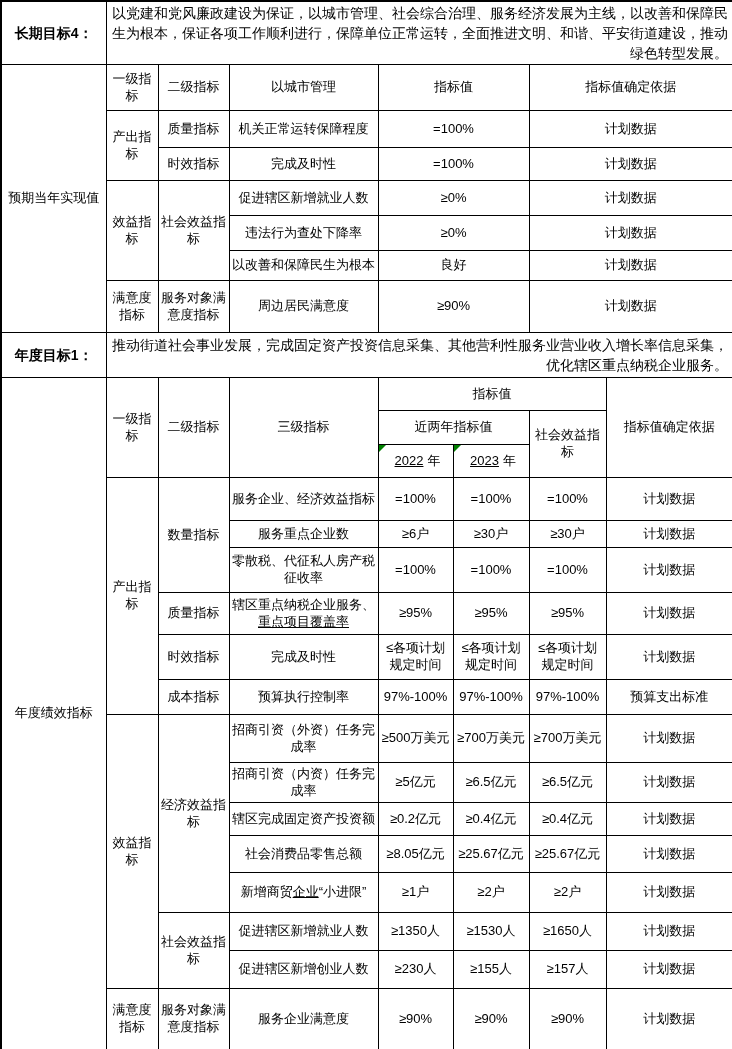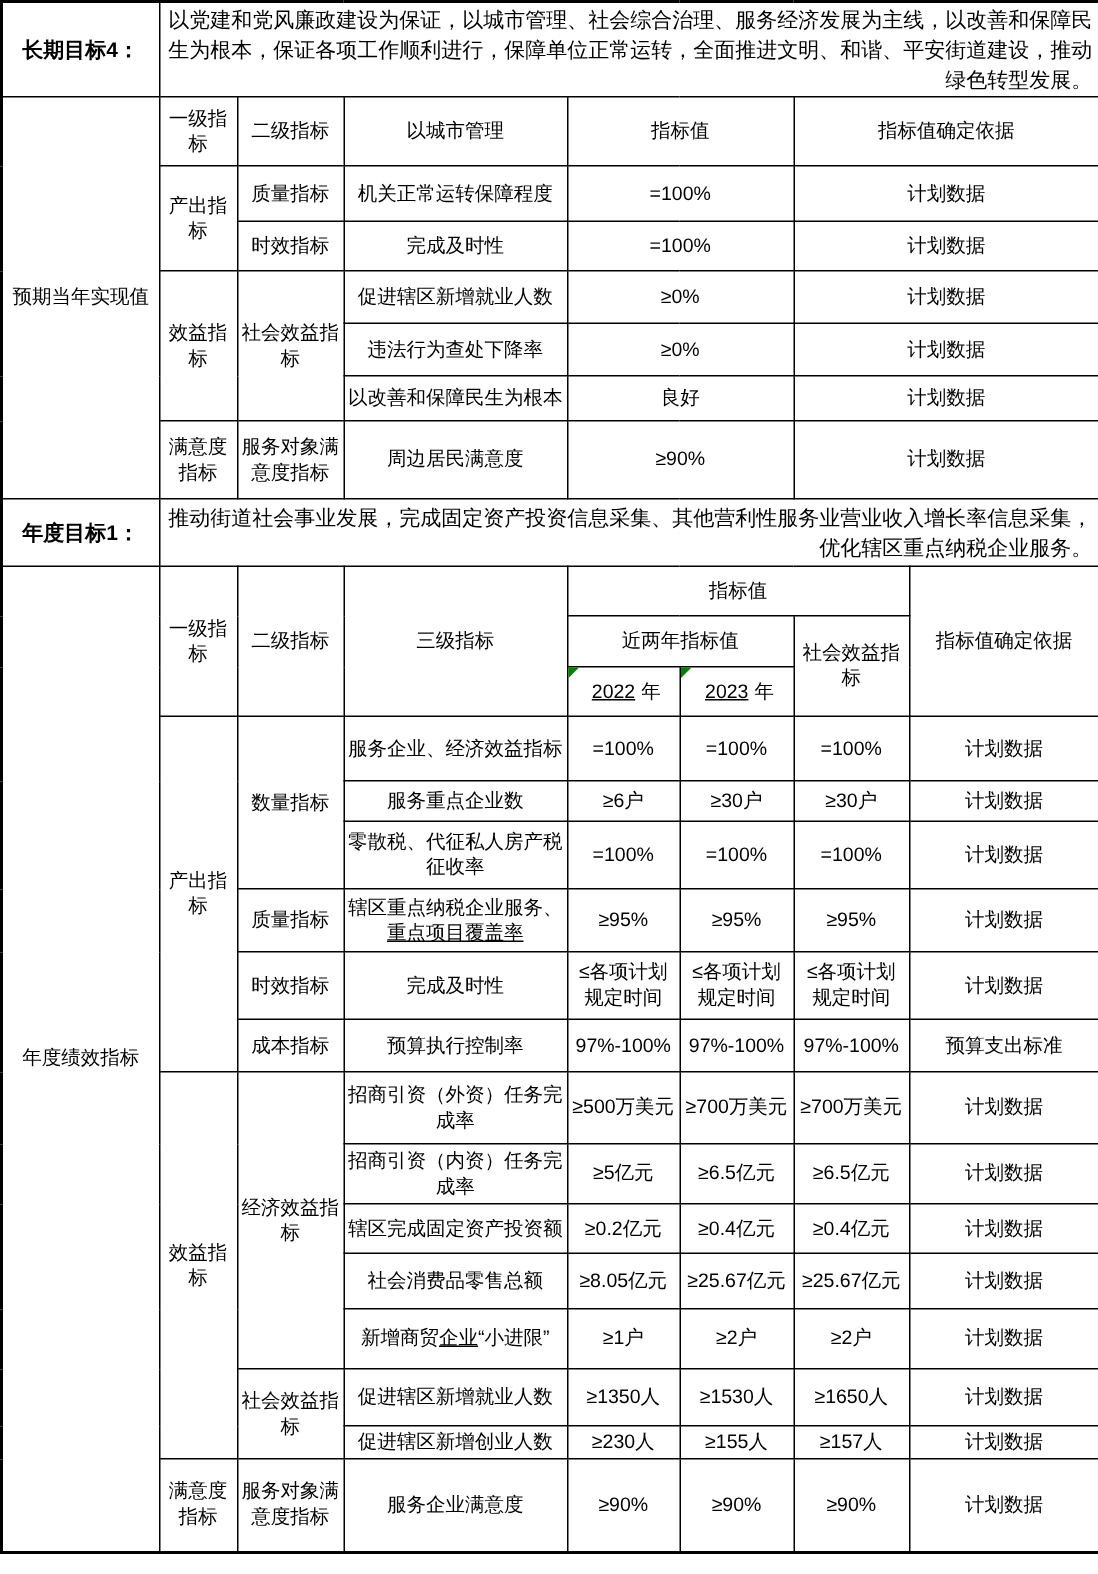--- a/index.html
+++ b/index.html
@@ -218,21 +218,21 @@
     <td>计划数据</td>
   </tr>
   <tr style="height:38px">
     <td rowspan="2">社会效益指标</td>
     <td>促进辖区新增就业人数</td>
     <td>≥1350人</td>
     <td>≥1530人</td>
     <td>≥1650人</td>
     <td>计划数据</td>
   </tr>
-  <tr style="height:22px">
+  <tr style="height:38px">
     <td>促进辖区新增创业人数</td>
     <td>≥230人</td>
     <td>≥155人</td>
     <td>≥157人</td>
     <td>计划数据</td>
   </tr>
   <tr style="height:62px">
     <td>满意度指标</td>
     <td>服务对象满意度指标</td>
     <td>服务企业满意度</td>

